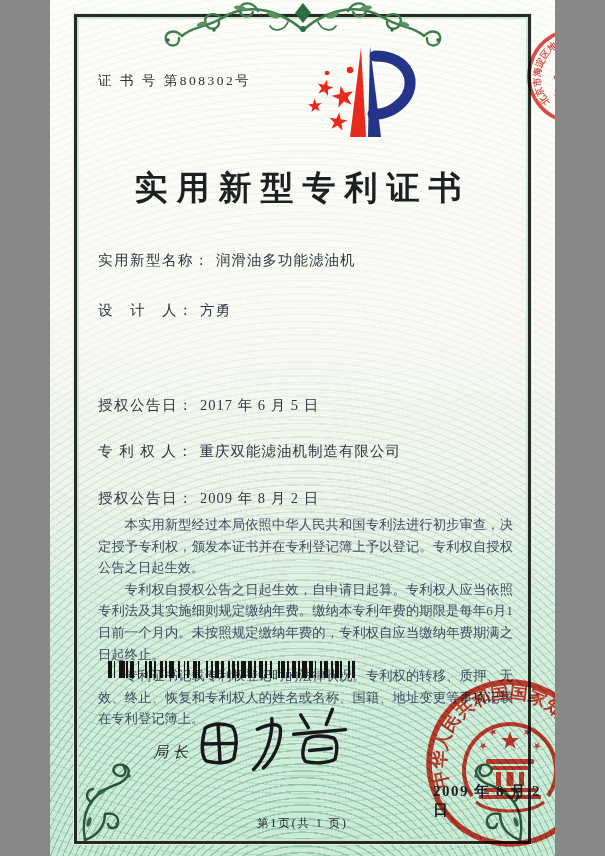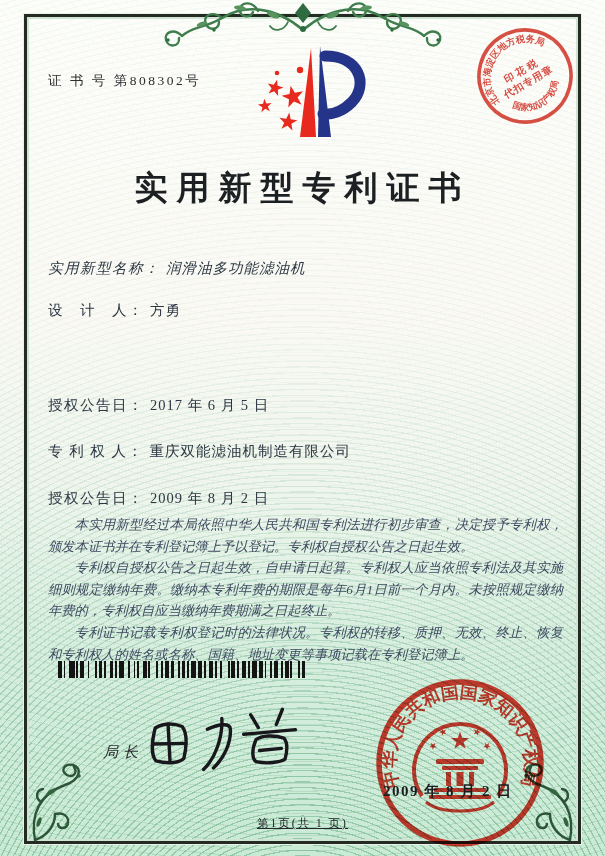--- a/index.html
+++ b/index.html
@@ -1,17 +1,17 @@
 <!DOCTYPE html>
 <html><head>
 <meta charset="utf-8">
 <style>
   html,body{margin:0;padding:0;background:#888;}
   .page{
-    position:relative;width:605px;height:856px;margin:0 auto;overflow:hidden;
+    position:relative;width:505px;height:856px;margin:0 auto;overflow:hidden;
     background:linear-gradient(180deg,#fdfdfa 0%,#faf9f4 38%,#eef5ec 58%,#d8eedf 74%,#c9ead5 100%);
     font-family:"Liberation Serif","DejaVu Serif",serif;
   }
   
   .page::before{
     content:"";position:absolute;inset:0;pointer-events:none;
     background:
       repeating-radial-gradient(130% 95% at 50% 118%, rgba(93,168,122,.5) 0 1.2px, rgba(255,255,255,0) 1.2px 5.5px),
       repeating-radial-gradient(120% 90% at 50% -30%, rgba(120,180,145,.28) 0 1px, rgba(255,255,255,0) 1px 7px);
     -webkit-mask-image:linear-gradient(180deg,rgba(0,0,0,.10) 0%,rgba(0,0,0,.12) 40%,rgba(0,0,0,.45) 66%,rgba(0,0,0,.9) 88%,rgba(0,0,0,1) 100%);
@@ -24,30 +24,30 @@
   }
   .abs{position:absolute;}
   .cert-no{left:48px;top:72px;font-size:13.5px;letter-spacing:2.5px;color:#2e2e33;}
   .doc-title{left:0;right:0;top:166px;text-align:center;font-size:33px;font-weight:bold;
     letter-spacing:9px;color:#1c2023;}
   .fields{left:48px;right:40px;top:247px;height:270px;font-size:14.5px;color:#2c3743;}
   .frow{position:absolute;left:0;white-space:nowrap;}
   .frow .lab{letter-spacing:1.5px;}
   .frow .val{margin-left:6px;letter-spacing:1px;}
   .body-text{left:48px;right:42px;top:514px;font-size:13.3px;line-height:21.6px;
-    color:#3d4a60;text-align:justify;font-style:italic;}
+    color:#3d4a60;text-align:justify;}
   .body-text p{margin:0;text-indent:2em;}
   .barcode{left:58px;top:661px;width:334px;height:17px;display:flex;align-items:stretch;overflow:hidden;}
   .barcode .b{background:#141414;}
   .barcode .s{background:transparent;}
   .signer-title{left:103px;top:743px;font-size:15px;letter-spacing:5px;color:#2a2a2e;font-style:italic;}
   .sig{left:138px;top:698px;transform:rotate(-3deg);}
   .visually-hidden{position:absolute;width:1px;height:1px;overflow:hidden;clip:rect(0 0 0 0);}
   .issue-date{left:383px;top:782px;font-size:15px;font-weight:bold;letter-spacing:1.5px;color:#1c1c20;z-index:6;}
-  .footer{left:0;right:0;top:816px;text-align:center;font-size:11.5px;letter-spacing:2px;color:#23262a;text-decoration:underline;}
+  .footer{left:0;right:0;top:816px;text-align:center;font-size:11.5px;letter-spacing:2px;color:#23262a;}
   .seal-wrap{left:372px;top:675px;z-index:5;mix-blend-mode:multiply;}
   .stamp-wrap{left:473px;top:24px;mix-blend-mode:multiply;}
   .logo-wrap{left:253px;top:40px;}
   .ornament-top{left:50%;top:-4px;transform:translateX(-50%);}
   .corner-fl{bottom:14px;}
   .corner-fl.left{left:27px;}
   .corner-fl.right{right:27px;transform:scaleX(-1);}
   svg{display:block;}
 </style>
 </head>
@@ -163,21 +163,21 @@
         </text>
         <text x="52" y="49" font-size="10" font-weight="bold" text-anchor="middle" letter-spacing="3">印花税</text>
         <text x="52" y="62" font-size="10" font-weight="bold" text-anchor="middle" letter-spacing="1">代扣专用章</text>
       </g>
     </svg>
   </div>
 
   <div class="abs doc-title">实用新型专利证书</div>
 
   <div class="abs fields">
-    <div class="frow" style="top:12px;font-style:italic;">
+    <div class="frow" style="top:4px;">
       <span class="lab">实用新型名称：</span><span class="val">润滑油多功能滤油机</span>
     </div>
     <div class="frow" style="top:54px;">
       <span class="lab">设　计　人：</span><span class="val">方勇</span>
     </div>
     <div class="frow" style="top:149px;">
       <span class="lab">授权公告日：</span><span class="val">2017 年 6 月 5 日</span>
     </div>
     <div class="frow" style="top:195px;">
       <span class="lab">专 利 权 人：</span><span class="val">重庆双能滤油机制造有限公司</span>

